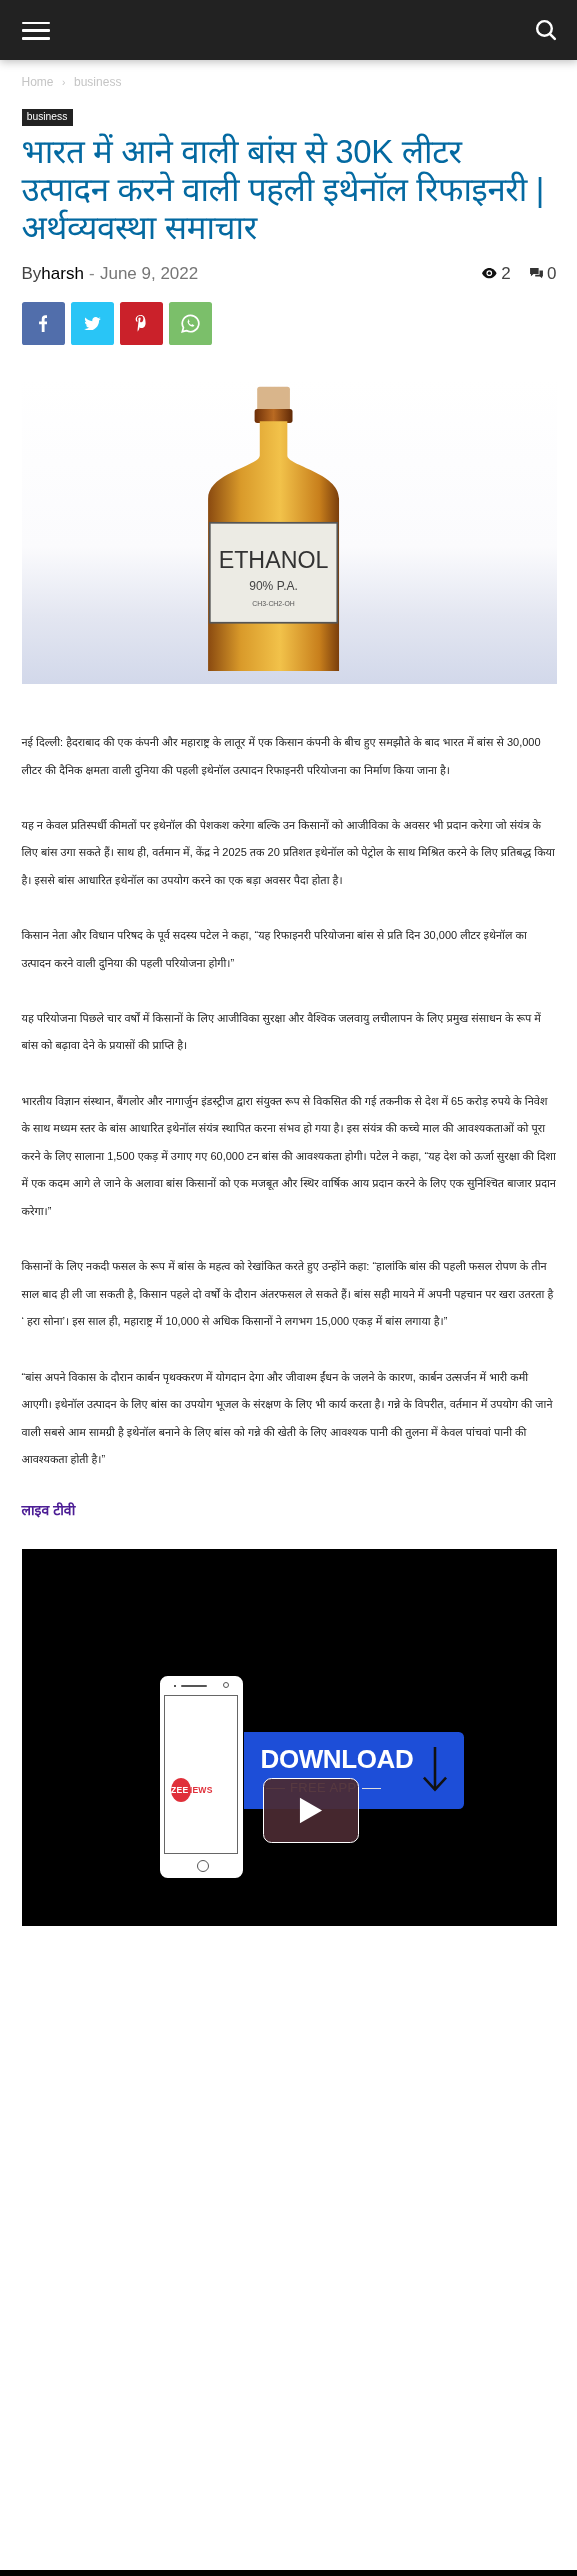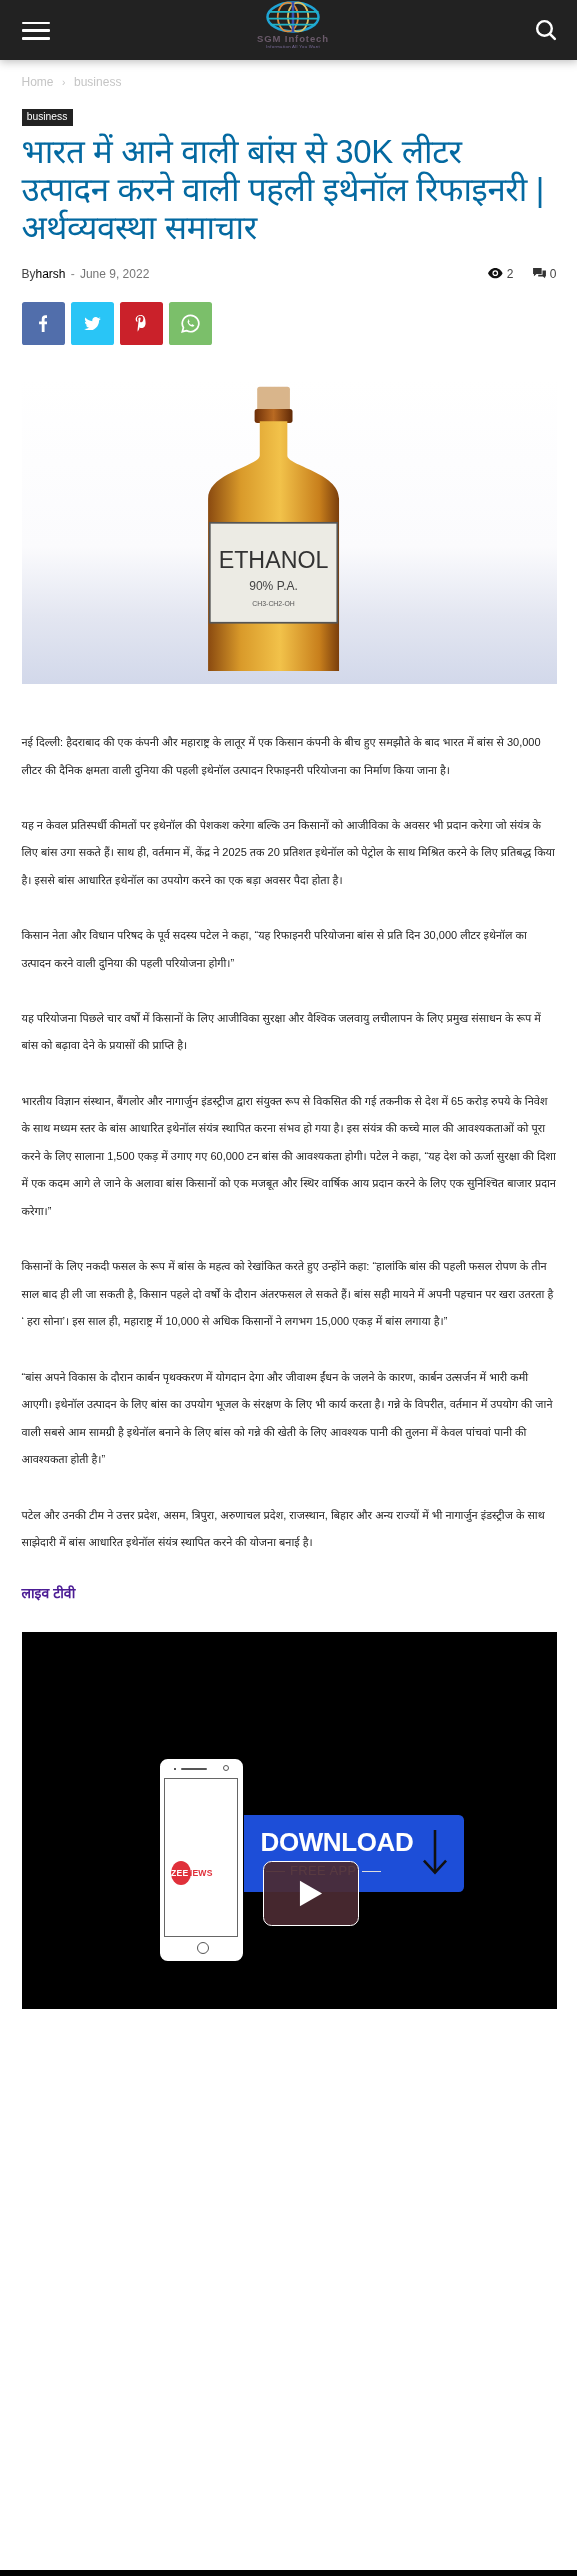--- a/index.html
+++ b/index.html
@@ -22,21 +22,21 @@
     .breadcrumb .sep { margin: 0 5.2px; font-size: 10.3px; }
 
     .cat-badge {
       display: inline-block; margin: 8.6px 0 0 21.5px; background: #222; color: #fff;
       font-size: 10.3px; padding: 1.7px 5.2px 2.6px; line-height: 13px;
     }
     .title {
       margin: 6.9px 21.5px 0; font-family: "Liberation Sans", sans-serif; font-size: 33px;
       line-height: 38px; font-weight: 400; color: #0369a1; letter-spacing: -0.4px;
     }
-    .meta { display: flex; align-items: center; margin: 19px 21.5px 0; font-size: 12px; color: #444; height: 15.5px; }
+    .meta { display: flex; align-items: center; margin: 19px 21.5px 0; font-size: 17px; color: #444; height: 15.5px; }
     .meta .by { color: #444; }
     .meta .author { font-weight: normal; color: #000; margin-left: 0; }
     .meta .dash { margin: 0 5.2px; color: #888; }
     .meta .date { color: #767676; }
     .meta .spacer { flex: 1; }
     .meta .stat { display: flex; align-items: center; gap: 4.3px; color: #444; margin-left: 19px; }
 
     .share { display: flex; gap: 6px; margin: 20.7px 21.5px 0; }
     .share a { width: 43px; height: 43px; border-radius: 2.6px; display: flex; align-items: center; justify-content: center; cursor: pointer; }
 
@@ -71,33 +71,20 @@
 
 
 
 <div class="header">
   <div class="menu-btn">
     <div>
         <span></span>
         <span></span>
         <span></span>
       </div>
-  </div>
-  <div class="logo">
-    <svg width="62" height="34" viewBox="0 0 72 40">
-      <ellipse cx="36" cy="20" rx="30" ry="17" fill="none" stroke="#1fa4d6" stroke-width="3"></ellipse>
-      <ellipse cx="30" cy="20" rx="12" ry="17" fill="none" stroke="#e08a3a" stroke-width="2"></ellipse>
-      <ellipse cx="42" cy="20" rx="12" ry="17" fill="none" stroke="#e0c060" stroke-width="2"></ellipse>
-      <line x1="36" y1="2" x2="36" y2="38" stroke="#3a4fb0" stroke-width="3"></line>
-      <line x1="8" y1="14" x2="66" y2="14" stroke="#22b3c6" stroke-width="2"></line>
-      <line x1="6" y1="22" x2="66" y2="22" stroke="#22b3c6" stroke-width="2"></line>
-      <line x1="10" y1="29" x2="62" y2="29" stroke="#22b3c6" stroke-width="2"></line>
-    </svg>
-    <div class="logo-name">SGM Infotech</div>
-    <div class="logo-tag">Information All You Want</div>
   </div>
   <div class="search-btn">
     <svg width="22.4" height="22.4" viewBox="0 0 26 26">
       <circle cx="11" cy="11" r="8.5" fill="none" stroke="#fff" stroke-width="2.8"></circle>
       <line x1="17.5" y1="17.5" x2="23" y2="23" stroke="#fff" stroke-width="3" stroke-linecap="round"></line>
     </svg>
   </div>
 </div>
 
 
@@ -189,21 +176,20 @@
 
 
 <div class="article">
   <p>नई दिल्ली: हैदराबाद की एक कंपनी और महाराष्ट्र के लातूर में एक किसान कंपनी के बीच हुए समझौते के बाद भारत में बांस से 30,000 लीटर की दैनिक क्षमता वाली दुनिया की पहली इथेनॉल उत्पादन रिफाइनरी परियोजना का निर्माण किया जाना है।</p>
   <p>यह न केवल प्रतिस्पर्धी कीमतों पर इथेनॉल की पेशकश करेगा बल्कि उन किसानों को आजीविका के अवसर भी प्रदान करेगा जो संयंत्र के लिए बांस उगा सकते हैं। साथ ही, वर्तमान में, केंद्र ने 2025 तक 20 प्रतिशत इथेनॉल को पेट्रोल के साथ मिश्रित करने के लिए प्रतिबद्ध किया है। इससे बांस आधारित इथेनॉल का उपयोग करने का एक बड़ा अवसर पैदा होता है।</p>
   <p>किसान नेता और विधान परिषद के पूर्व सदस्य पटेल ने कहा, “यह रिफाइनरी परियोजना बांस से प्रति दिन 30,000 लीटर इथेनॉल का उत्पादन करने वाली दुनिया की पहली परियोजना होगी।”</p>
   <p>यह परियोजना पिछले चार वर्षों में किसानों के लिए आजीविका सुरक्षा और वैश्विक जलवायु लचीलापन के लिए प्रमुख संसाधन के रूप में बांस को बढ़ावा देने के प्रयासों की प्राप्ति है।</p>
   <p>भारतीय विज्ञान संस्थान, बैंगलोर और नागार्जुन इंडस्ट्रीज द्वारा संयुक्त रूप से विकसित की गई तकनीक से देश में 65 करोड़ रुपये के निवेश के साथ मध्यम स्तर के बांस आधारित इथेनॉल संयंत्र स्थापित करना संभव हो गया है। इस संयंत्र की कच्चे माल की आवश्यकताओं को पूरा करने के लिए सालाना 1,500 एकड़ में उगाए गए 60,000 टन बांस की आवश्यकता होगी। पटेल ने कहा, “यह देश को ऊर्जा सुरक्षा की दिशा में एक कदम आगे ले जाने के अलावा बांस किसानों को एक मजबूत और स्थिर वार्षिक आय प्रदान करने के लिए एक सुनिश्चित बाजार प्रदान करेगा।”</p>
   <p>किसानों के लिए नकदी फसल के रूप में बांस के महत्व को रेखांकित करते हुए उन्होंने कहा: “हालांकि बांस की पहली फसल रोपण के तीन साल बाद ही ली जा सकती है, किसान पहले दो वर्षों के दौरान अंतरफसल ले सकते हैं। बांस सही मायने में अपनी पहचान पर खरा उतरता है ‘ हरा सोना’। इस साल ही, महाराष्ट्र में 10,000 से अधिक किसानों ने लगभग 15,000 एकड़ में बांस लगाया है।”</p>
   <p>“बांस अपने विकास के दौरान कार्बन पृथक्करण में योगदान देगा और जीवाश्म ईंधन के जलने के कारण, कार्बन उत्सर्जन में भारी कमी आएगी। इथेनॉल उत्पादन के लिए बांस का उपयोग भूजल के संरक्षण के लिए भी कार्य करता है। गन्ने के विपरीत, वर्तमान में उपयोग की जाने वाली सबसे आम सामग्री है इथेनॉल बनाने के लिए बांस को गन्ने की खेती के लिए आवश्यक पानी की तुलना में केवल पांचवां पानी की आवश्यकता होती है।”</p>
-  <p>पटेल और उनकी टीम ने उत्तर प्रदेश, असम, त्रिपुरा, अरुणाचल प्रदेश, राजस्थान, बिहार और अन्य राज्यों में भी नागार्जुन इंडस्ट्रीज के साथ साझेदारी में बांस आधारित इथेनॉल संयंत्र स्थापित करने की योजना बनाई है।</p>
   <a class="live-tv">लाइव टीवी</a>
 </div>
 
 
 <div class="video">
   <div class="phone">
     <div class="dots"></div>
       <div class="spk"></div>
       <div class="cam"></div>
     <div class="screen">

